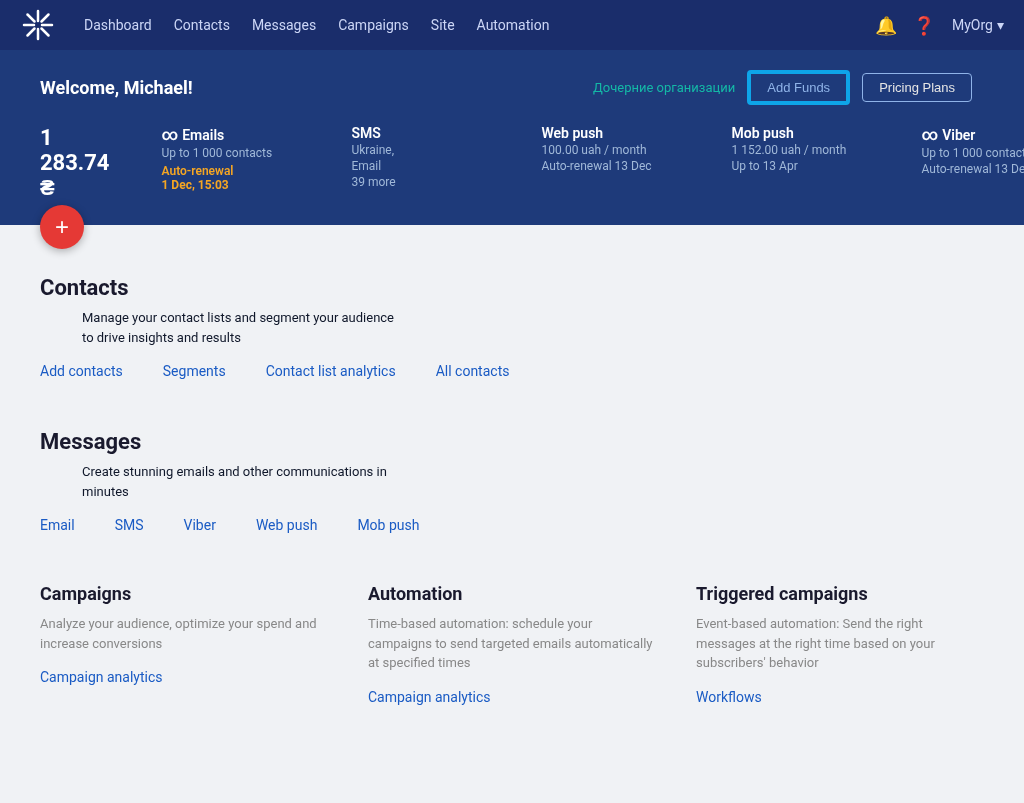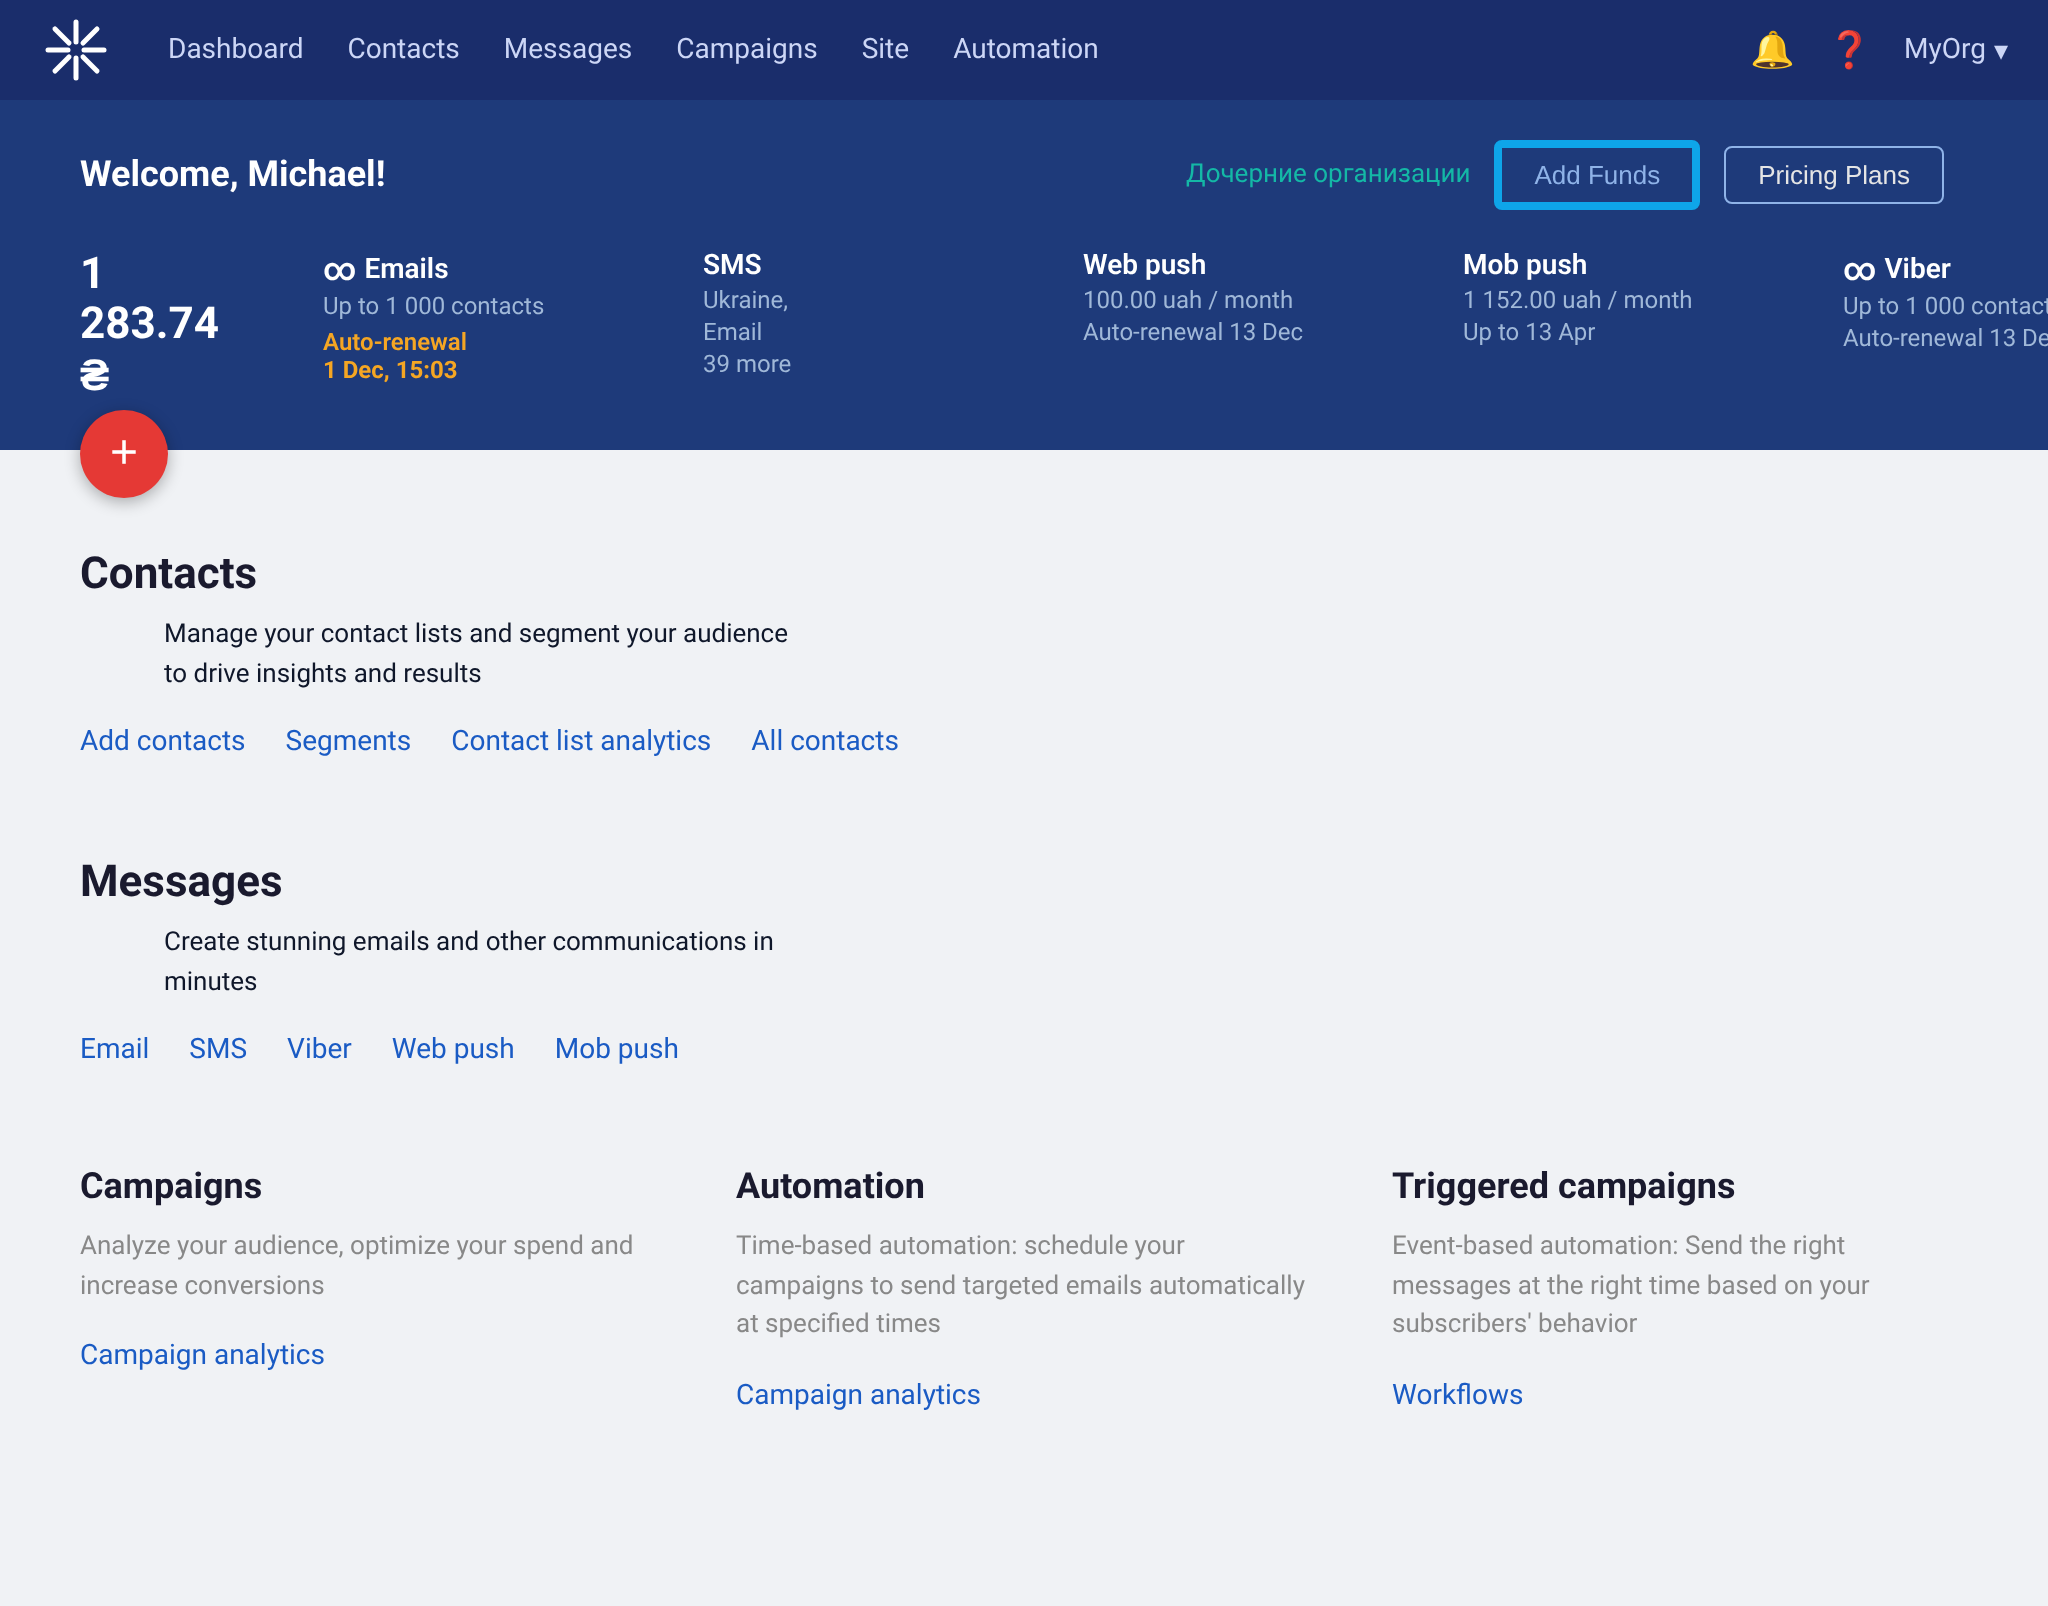--- a/index.html
+++ b/index.html
@@ -105,21 +105,21 @@
 
     
     .main-content {
       padding: 50px 40px 40px 40px;
       background: #f0f2f5;
     }
 
     .section { margin-bottom: 50px; }
     .section-title { font-size: 22px; font-weight: 700; color: #1a1a2e; margin-bottom: 8px; }
     .section-desc { font-size: 13px; color: #0f172a; line-height: 1.5; margin-bottom: 16px; max-width: 320px; margin-left: 42px; }
-    .section-links { display: flex; gap: 20px; flex-wrap: wrap; }
+    .section-links { display: flex; gap: 40px; flex-wrap: wrap; }
     .section-link {
       color: #1a5bc4; font-size: 14px; text-decoration: none; cursor: pointer;
     }
 
     
     .three-col {
       display: grid;
       grid-template-columns: 1fr 1fr 1fr;
       gap: 40px;
       margin-top: 10px;

